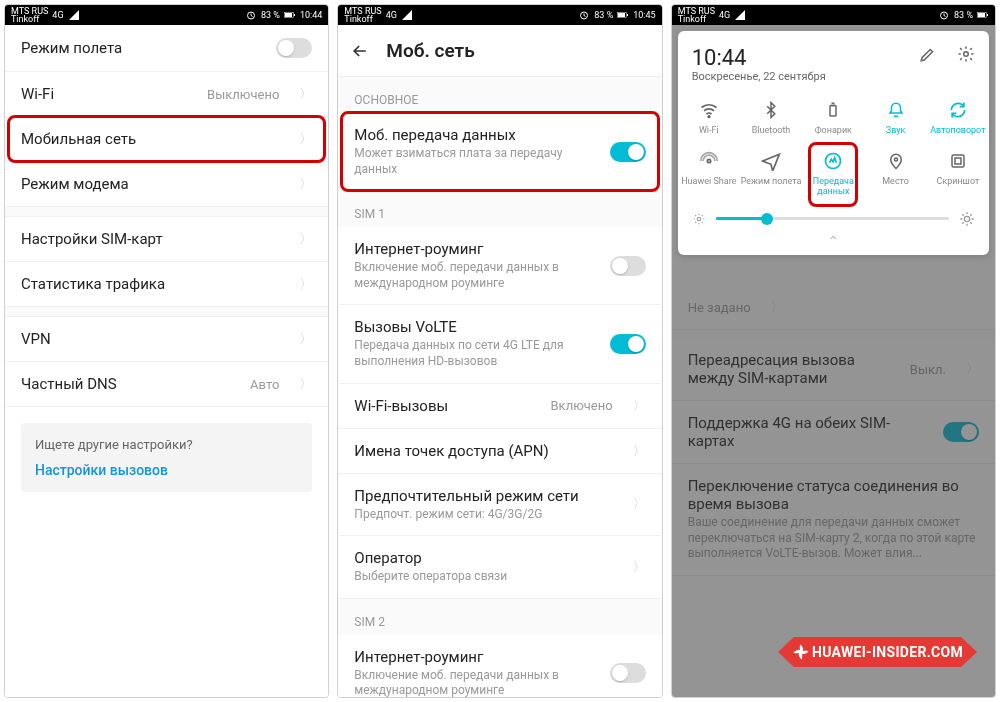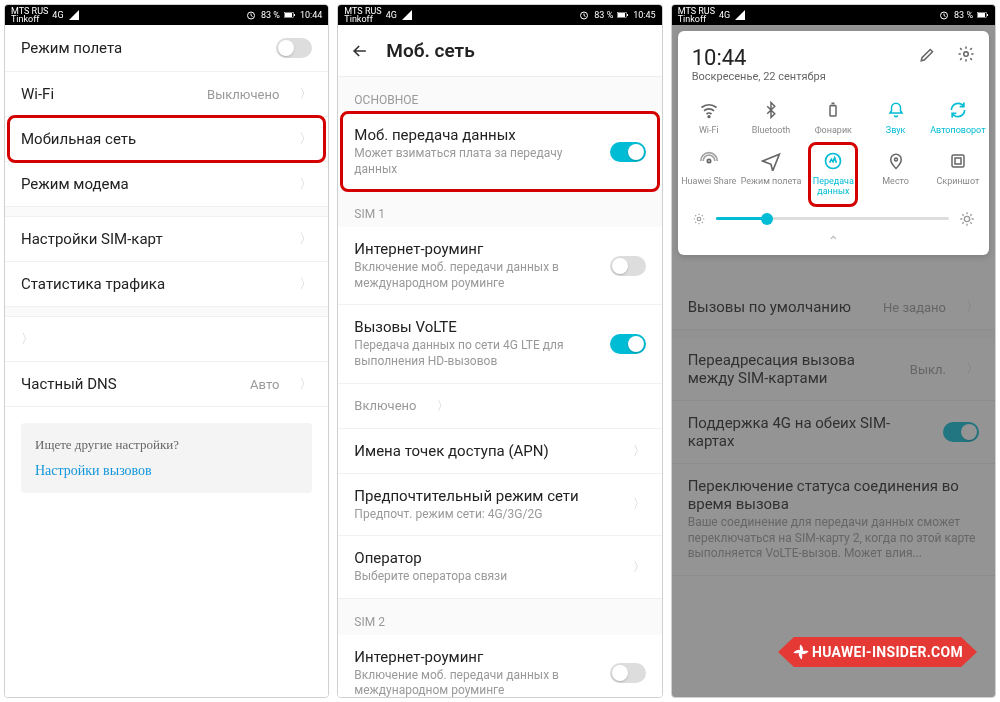--- a/index.html
+++ b/index.html
@@ -20,21 +20,21 @@
   .row .row-main { flex: 1; min-width: 0; }
   .row .row-title { font-size: 15px; color: #222; }
   .row .row-sub { font-size: 12px; color: #999; margin-top: 2px; line-height: 1.3; }
   .row .row-value { font-size: 13px; color: #999; }
   .chevron { color: #ccc; font-size: 13px; }
   .toggle { width: 36px; height: 20px; border-radius: 10px; background: #ddd; position: relative; flex-shrink: 0; }
   .toggle::after { content: ''; position: absolute; width: 16px; height: 16px; border-radius: 50%; background: #fff; top: 2px; left: 2px; box-shadow: 0 1px 2px rgba(0,0,0,.2); }
   .toggle.on { background: #00bcd4; }
   .toggle.on::after { left: auto; right: 2px; }
   .highlight-box { border: 3px solid #d40000; border-radius: 8px; position: absolute; pointer-events: none; }
-  .hint-card { margin: 16px; padding: 14px; background: #f4f4f4; border-radius: 4px; font-family: Liberation Serif, serif; }
+  .hint-card { margin: 16px; padding: 14px; background: #f4f4f4; border-radius: 4px; }
   .hint-card .q { font-size: 13px; color: #666; margin-bottom: 10px; }
   .hint-card .link { font-size: 14px; color: #1296db; font-weight: 500; }
 
   
   .qs-panel { background: #fff; margin: 6px; border-radius: 6px; box-shadow: 0 2px 6px rgba(0,0,0,.15); padding: 10px 0 6px; position: relative; }
   .qs-head { display: flex; align-items: flex-start; padding: 4px 14px 10px; }
   .qs-time { font-size: 22px; font-weight: 400; color: #222; }
   .qs-date { font-size: 11px; color: #666; }
   .qs-head-right { margin-left: auto; display: flex; gap: 20px; color: #555; }
   .qs-grid { display: grid; grid-template-columns: repeat(5, 1fr); text-align: center; font-size: 9px; color: #888; }
@@ -120,20 +120,23 @@
       <span class="chevron">〉</span>
     </div>
     <div class="row">
       <div class="row-main">
           <div class="row-title">Статистика трафика</div>
         </div>
       <span class="chevron">〉</span>
     </div>
     <div style="height:10px;background:#fafafa;border-bottom:1px solid #f0f0f0;"></div>
     <div class="row">
+      <div class="row-main">
+          <div class="row-title">VPN</div>
+        </div>
       <span class="chevron">〉</span>
     </div>
     <div class="row">
       <div class="row-main">
           <div class="row-title">Частный DNS</div>
         </div>
       <span class="row-value">Авто</span>
       <span class="chevron">〉</span>
     </div>
     <div class="hint-card">
@@ -196,20 +199,23 @@
       <div class="toggle"></div>
     </div>
     <div class="row" style="background:#fff;">
       <div class="row-main">
         <div class="row-title">Вызовы VoLTE</div>
         <div class="row-sub">Передача данных по сети 4G LTE для выполнения HD-вызовов</div>
       </div>
       <div class="toggle on"></div>
     </div>
     <div class="row" style="background:#fff;">
+      <div class="row-main">
+          <div class="row-title">Wi-Fi-вызовы</div>
+        </div>
       <span class="row-value">Включено</span>
       <span class="chevron">〉</span>
     </div>
     <div class="row" style="background:#fff;">
       <div class="row-main">
           <div class="row-title">Имена точек доступа (APN)</div>
         </div>
       <span class="chevron">〉</span>
     </div>
     <div class="row" style="background:#fff;">
@@ -260,23 +266,20 @@
           <rect x="1" y="1" width="18" height="10" fill="none" stroke="#fff"></rect>
           <rect x="2" y="2" width="14" height="8"></rect>
           <rect x="20" y="4" width="2" height="4"></rect>
         </svg>
     </div>
   </div>
 
   <div style="position:absolute; inset:20px 0 0 0; background:#fff;">
     <div class="bg-content" style="padding-top:260px;">
       <div class="row">
-        <div class="row-main">
-            <div class="row-title">Вызовы по умолчанию</div>
-          </div>
         <span class="row-value">Не задано</span>
         <span class="chevron">〉</span>
       </div>
       <div style="height:8px;background:#fafafa;"></div>
       <div class="row">
         <div class="row-main">
           <div class="row-title">Переадресация вызова между SIM-картами</div>
         </div>
         <span class="row-value">Выкл.</span>
         <span class="chevron">〉</span>

